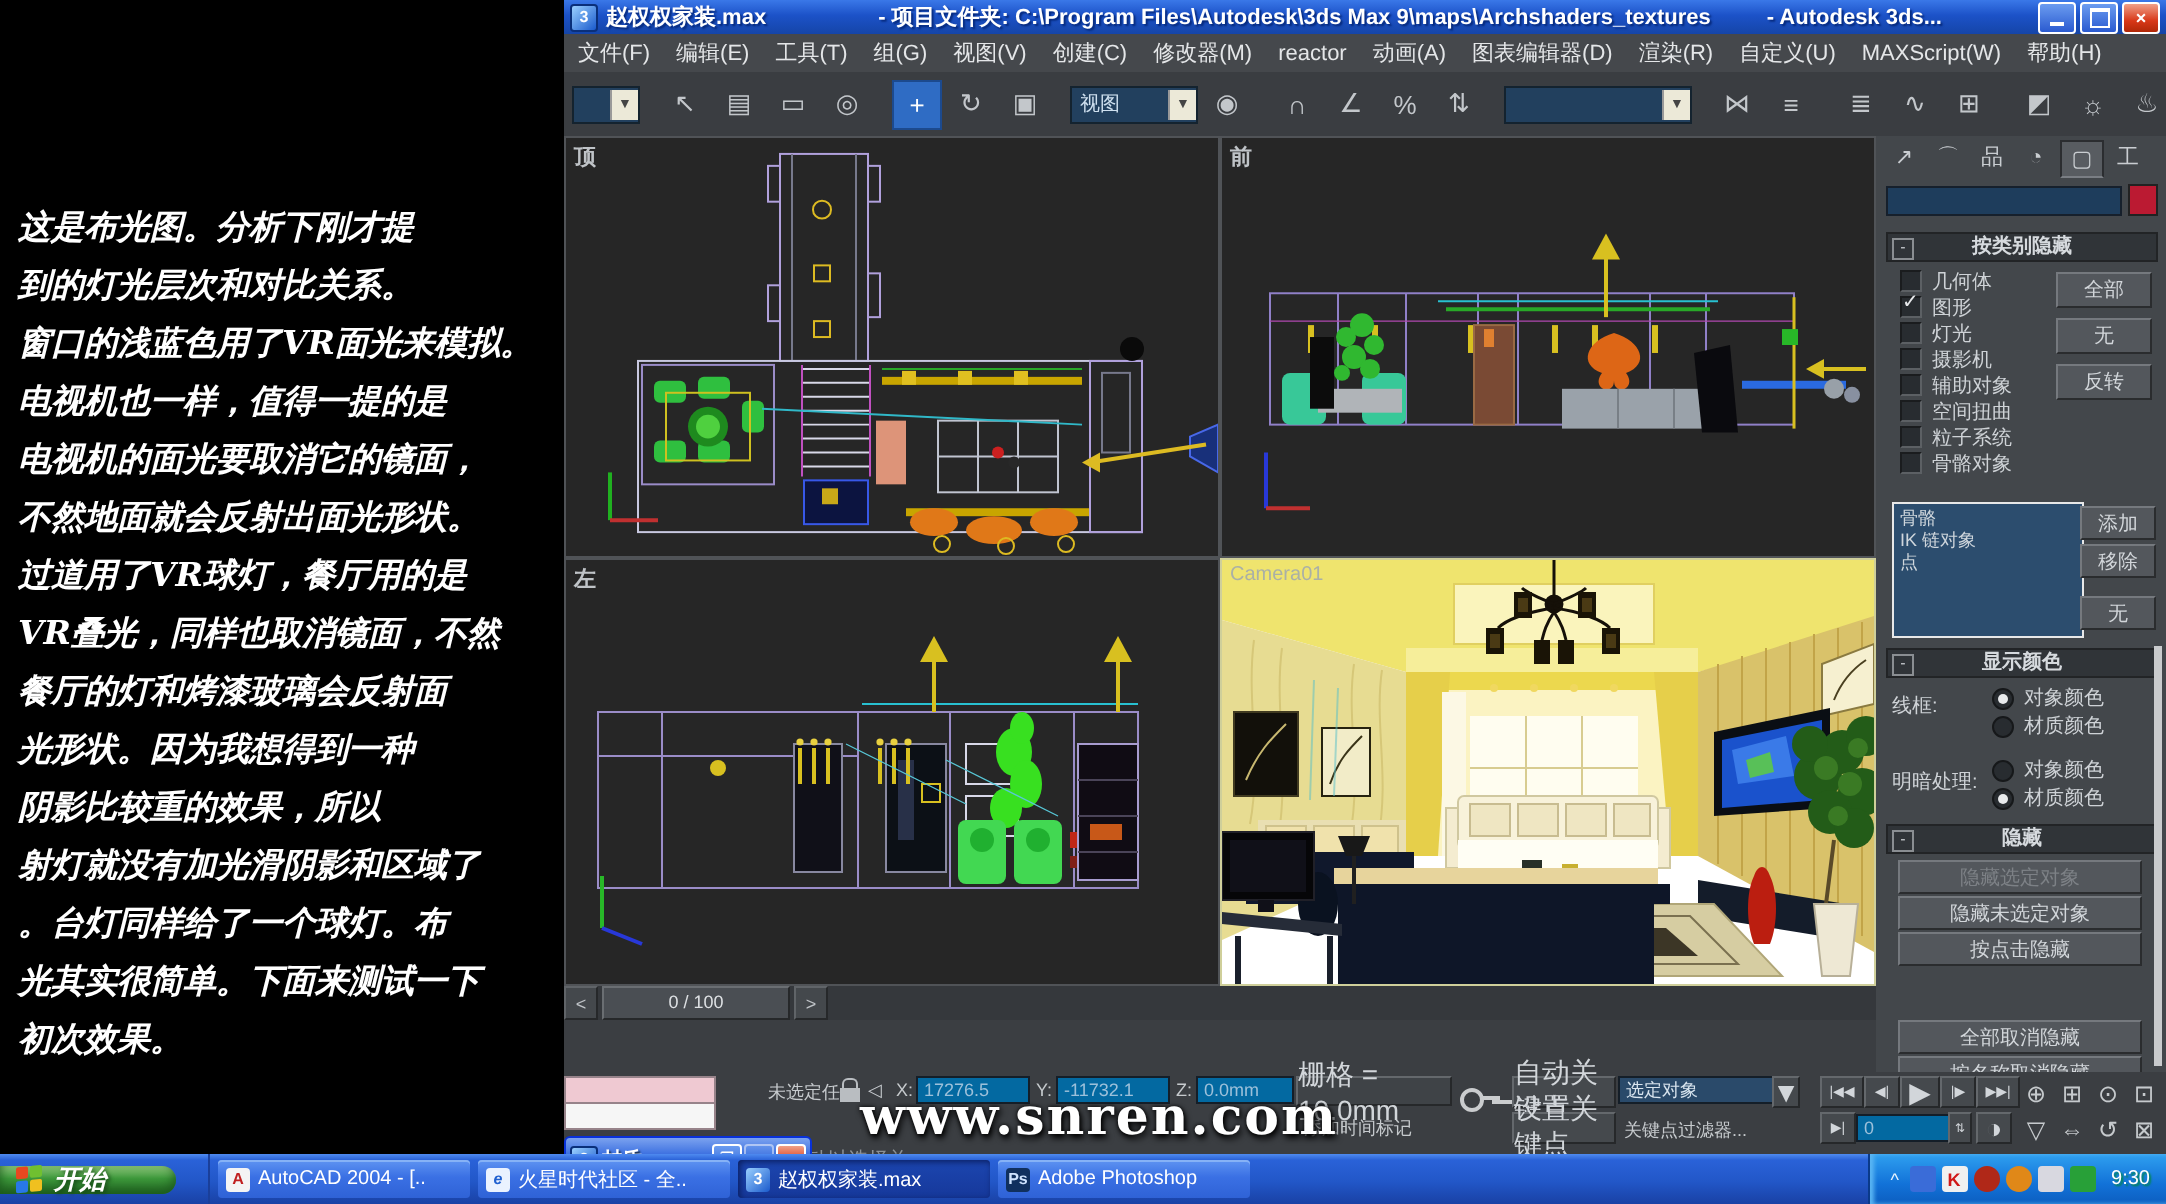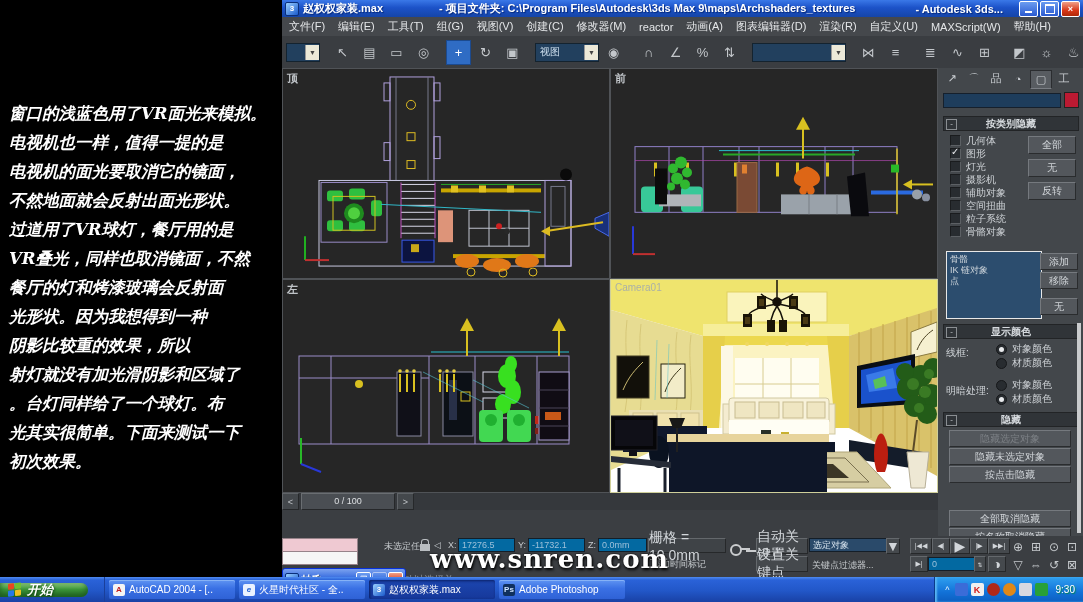--- a/index.html
+++ b/index.html
@@ -14,21 +14,21 @@
   
   #app{position:absolute;left:282px;top:0;width:801px;height:577px;background:#3b3e42;}
   
   #titlebar{position:absolute;left:0;top:0;width:801px;height:17px;display:flex;align-items:center;
             background:linear-gradient(#3a78e8,#1c52c8 45%,#1545a8);color:#fff;font-weight:bold;font-size:11px;
             text-shadow:1px 1px 1px #05287a;white-space:nowrap;overflow:hidden;}
   .appico{width:12px;height:12px;margin:0 4px 0 3px;border-radius:2px;flex:none;
           background:linear-gradient(135deg,#9ad0ff,#1a5acc);border:1px solid #0a2f7a;
           color:#fff;font-size:8px;line-height:11px;text-align:center;font-weight:bold;text-shadow:none;}
   #titlebar .tfolder{margin-left:56px;}
-  #titlebar .tright{margin-left:60px;}
+  #titlebar .tright{margin-left:28px;}
   .wbtns{margin-left:auto;display:flex;gap:2px;padding-right:3px;flex:none;}
   .wbtn{width:17px;height:14px;border-radius:2px;border:1px solid #fff;display:flex;align-items:center;justify-content:center;
         font-size:9px;font-weight:bold;color:#fff;text-shadow:none;background:linear-gradient(#6b9cf0,#2a5ad0);}
   .wbtn.close{background:linear-gradient(#f0a088,#d83818 60%,#b02808);}
   .wbtn.min span{display:block;width:7px;height:2px;background:#fff;margin-top:6px;}
   .wbtn.max span{display:block;width:8px;height:7px;border:1px solid #fff;border-top-width:2px;}
   
   #menubar{position:absolute;left:0;top:17px;width:801px;height:19px;background:#45484c;border-bottom:1px solid #2c2e30;
            display:flex;align-items:center;gap:13px;padding-left:7px;font-size:11px;color:#e4e6e8;white-space:nowrap;}
   .menu{cursor:default;}
@@ -148,20 +148,22 @@
   .chev{color:#e8f4ff;font-size:9px;margin-right:2px;}
 </style>
 </head>
 <body>
 
 <div id="root">
 
   <div id="notes">
     <div class="wrap">
 
+    <div class="note-line">这是布光图。分析下刚才提</div>
+        <div class="note-line">到的灯光层次和对比关系。</div>
         <div class="note-line">窗口的浅蓝色用了VR面光来模拟。</div>
         <div class="note-line">电视机也一样，值得一提的是</div>
         <div class="note-line">电视机的面光要取消它的镜面，</div>
         <div class="note-line">不然地面就会反射出面光形状。</div>
         <div class="note-line">过道用了VR球灯，餐厅用的是</div>
         <div class="note-line">VR叠光，同样也取消镜面，不然</div>
         <div class="note-line">餐厅的灯和烤漆玻璃会反射面</div>
         <div class="note-line">光形状。因为我想得到一种</div>
         <div class="note-line">阴影比较重的效果，所以</div>
         <div class="note-line">射灯就没有加光滑阴影和区域了</div>

